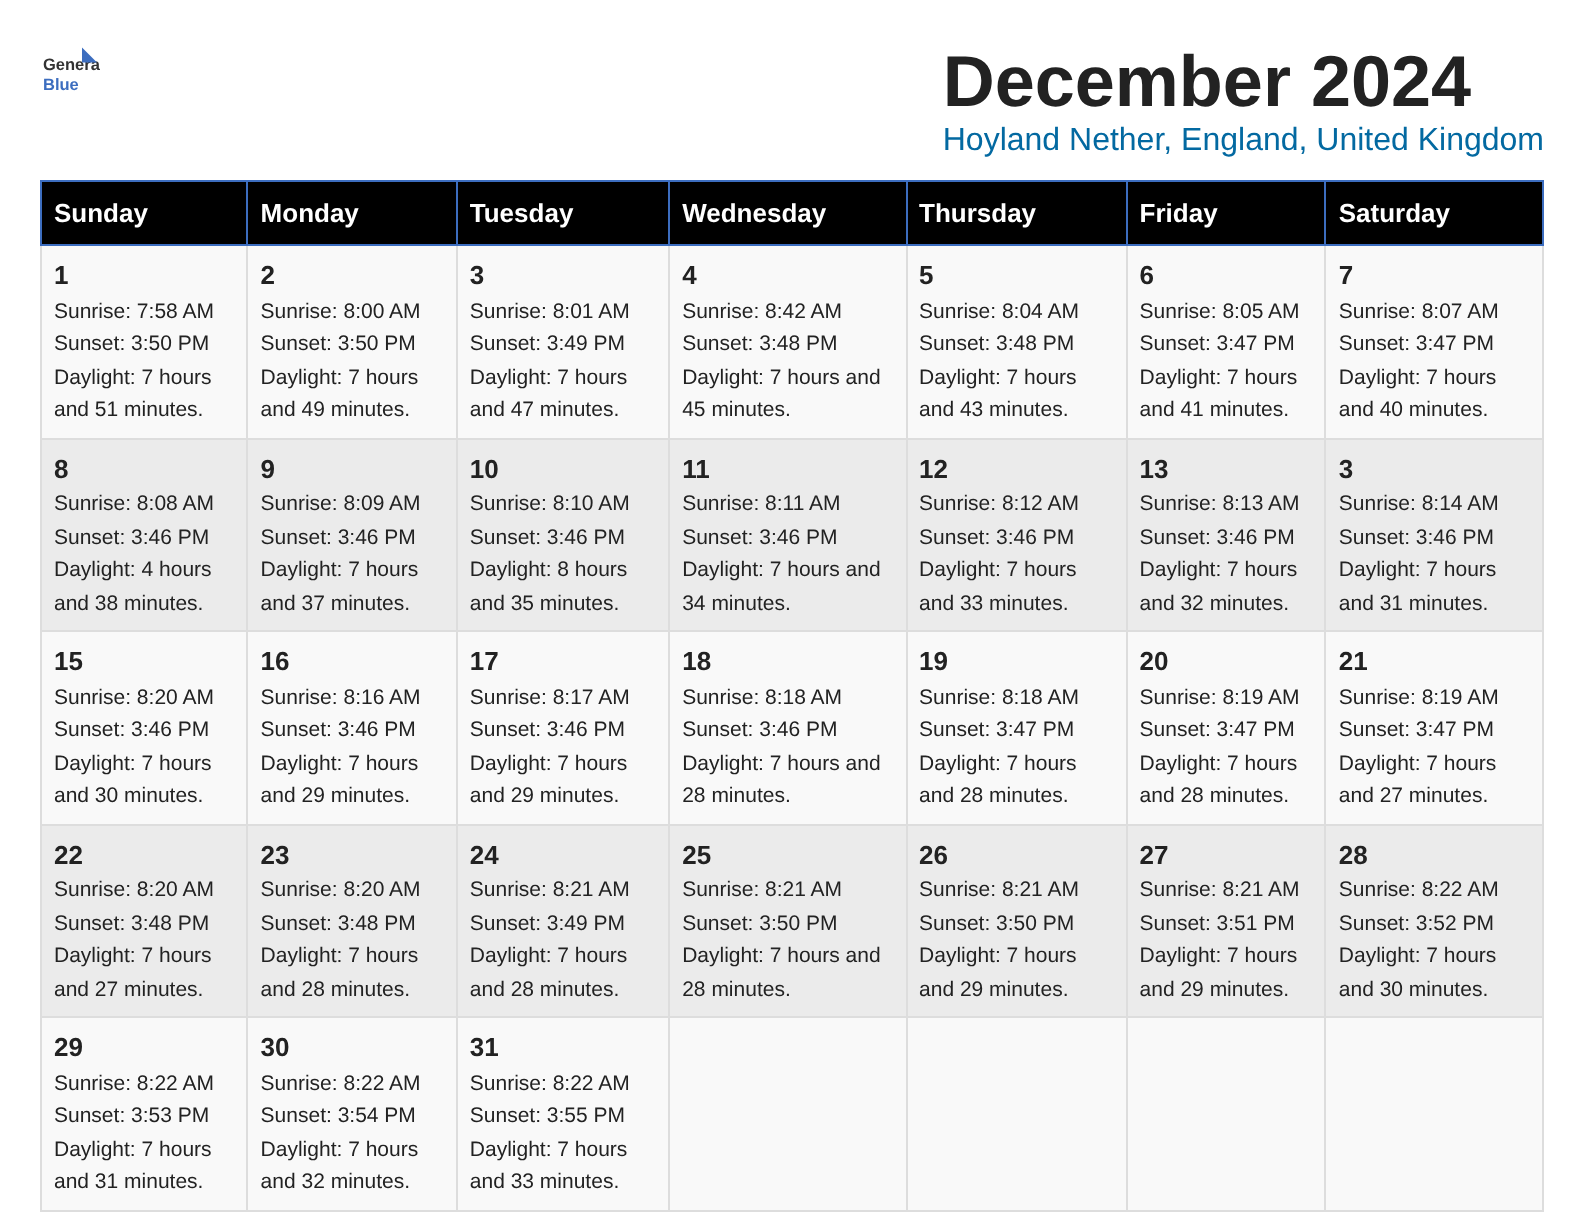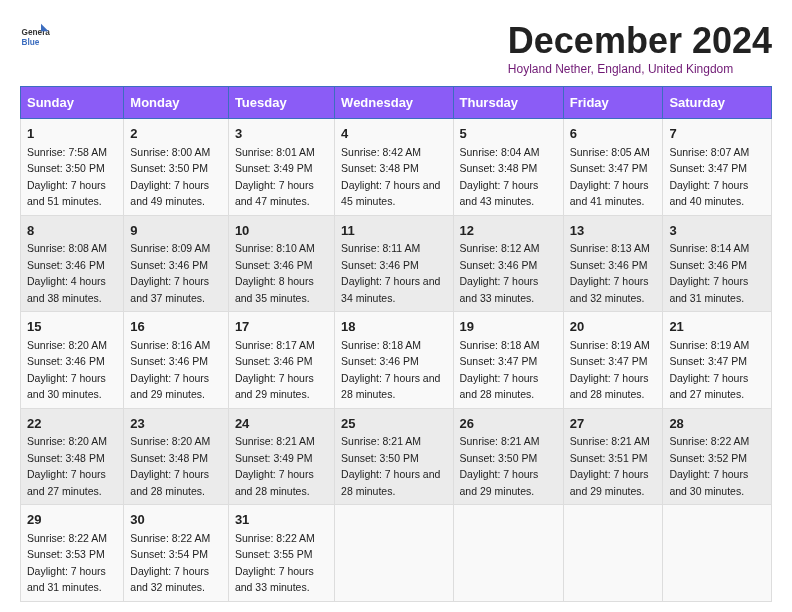--- a/index.html
+++ b/index.html
@@ -26,30 +26,30 @@
       height: 30px;
     }
     .title-section {
     }
     .main-title {
       font-size: 36px;
       font-weight: bold;
       color: #222;
     }
     .subtitle {
-      font-size: 12px;
-      color: #701a75;
+      font-size: 16px;
+      color: #0369a1;
     }
     table {
       width: 100%;
       border-collapse: collapse;
       font-size: 11px;
     }
     thead tr {
-      background-color: #8b5cf6;
+      background-color: #000000;
       color: #fff;
     }
     thead th {
       padding: 8px 6px;
       text-align: left;
       font-size: 13px;
       font-weight: bold;
       border: 1px solid #3c6dbf;
     }
     tbody tr {

